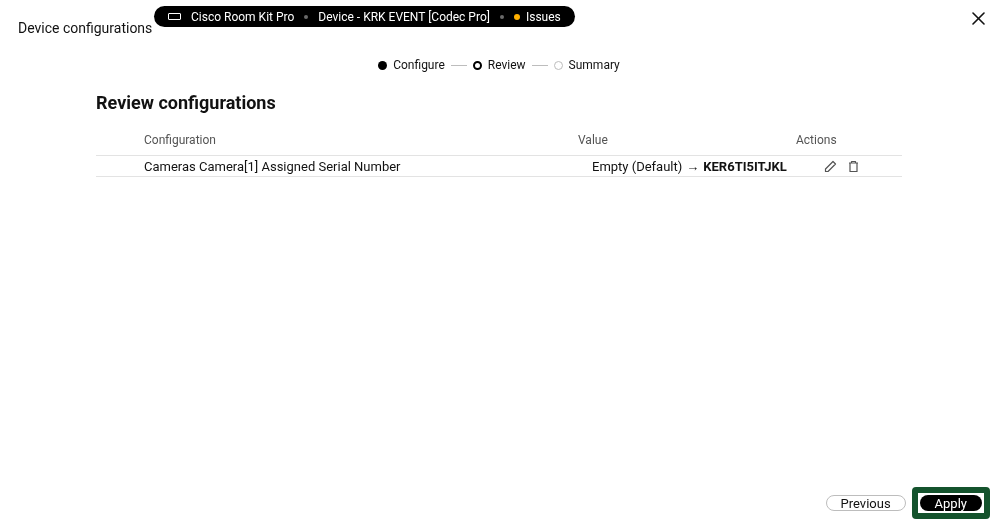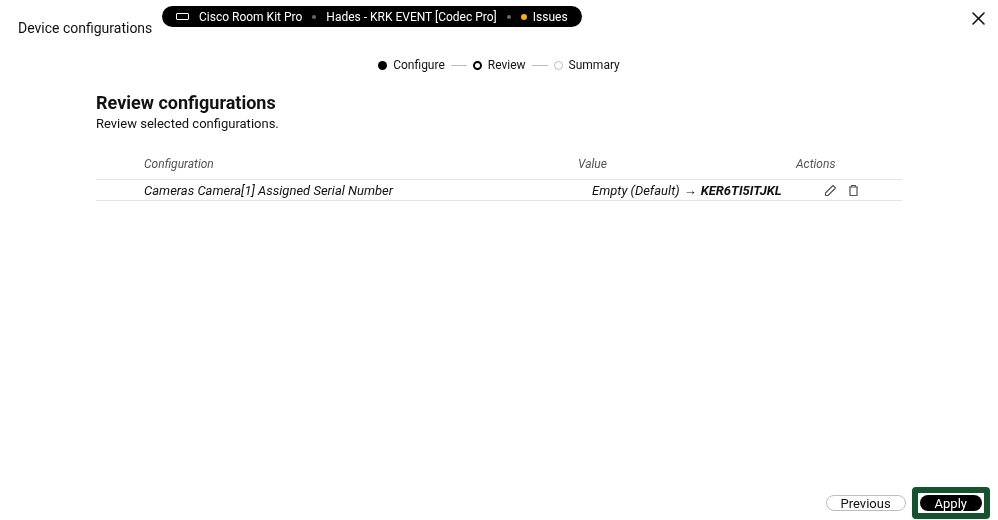--- a/index.html
+++ b/index.html
@@ -26,21 +26,21 @@
     }
 
     .page-title {
       font-size: 14px;
       color: #121212;
       font-weight: 400;
     }
 
     .device-pill {
       position: absolute;
-      left: 162px;
+      left: 154px;
       top: 6px;
       height: 21px;
       background: #000;
       border-radius: 11px;
       display: flex;
       align-items: center;
       padding: 0 14px;
       gap: 10px;
       white-space: nowrap;
     }
@@ -158,22 +158,21 @@
       color: #121212;
       margin-bottom: 3px;
     }
 
     .main-subtitle {
       font-size: 13px;
       color: #121212;
     }
 
     .table {
-      margin-top: 26px;
-      font-style: italic;
+      margin-top: 20px;
     }
 
     .table-header {
       display: flex;
       padding: 0 48px 8px;
     }
 
     .table-header-cell {
       font-size: 12px;
       color: #545454;
@@ -280,21 +279,21 @@
 </head>
 <body>
 
 <div class="header">
   <span class="page-title">Device configurations</span>
 
   <div class="device-pill">
     <span class="device-icon"></span>
     <span class="device-name">Cisco Room Kit Pro</span>
     <span class="dot-sep"></span>
-    <span class="device-location">Hades - KRK EVENT [Codec Pro]</span>
+    <span class="device-location">Device - KRK EVENT [Codec Pro]</span>
     <span class="dot-sep"></span>
     <span class="issues-wrap">
       <span class="issues-dot"></span>
       <span class="issues-text">Issues</span>
     </span>
   </div>
 
   <div class="close-btn">
     <svg width="13" height="13" viewBox="0 0 13 13">
       <line x1="1" y1="1" x2="12" y2="12" stroke="currentColor" stroke-width="1.6" stroke-linecap="round"></line>
@@ -315,21 +314,20 @@
   </div>
   <span class="step-connector"></span>
   <div class="step">
     <span class="step-indicator upcoming"></span>
     <span class="step-label">Summary</span>
   </div>
 </div>
 
 <div class="main">
   <h1 class="main-title">Review configurations</h1>
-  <p class="main-subtitle">Review selected configurations.</p>
 
   <div class="table">
     <div class="table-header">
       <div class="table-header-cell col-config">Configuration</div>
       <div class="table-header-cell col-value">Value</div>
       <div class="table-header-cell col-actions">Actions</div>
     </div>
 
     <div class="table-row">
       <div class="col-config row-config">Cameras Camera[1] Assigned Serial Number</div>

